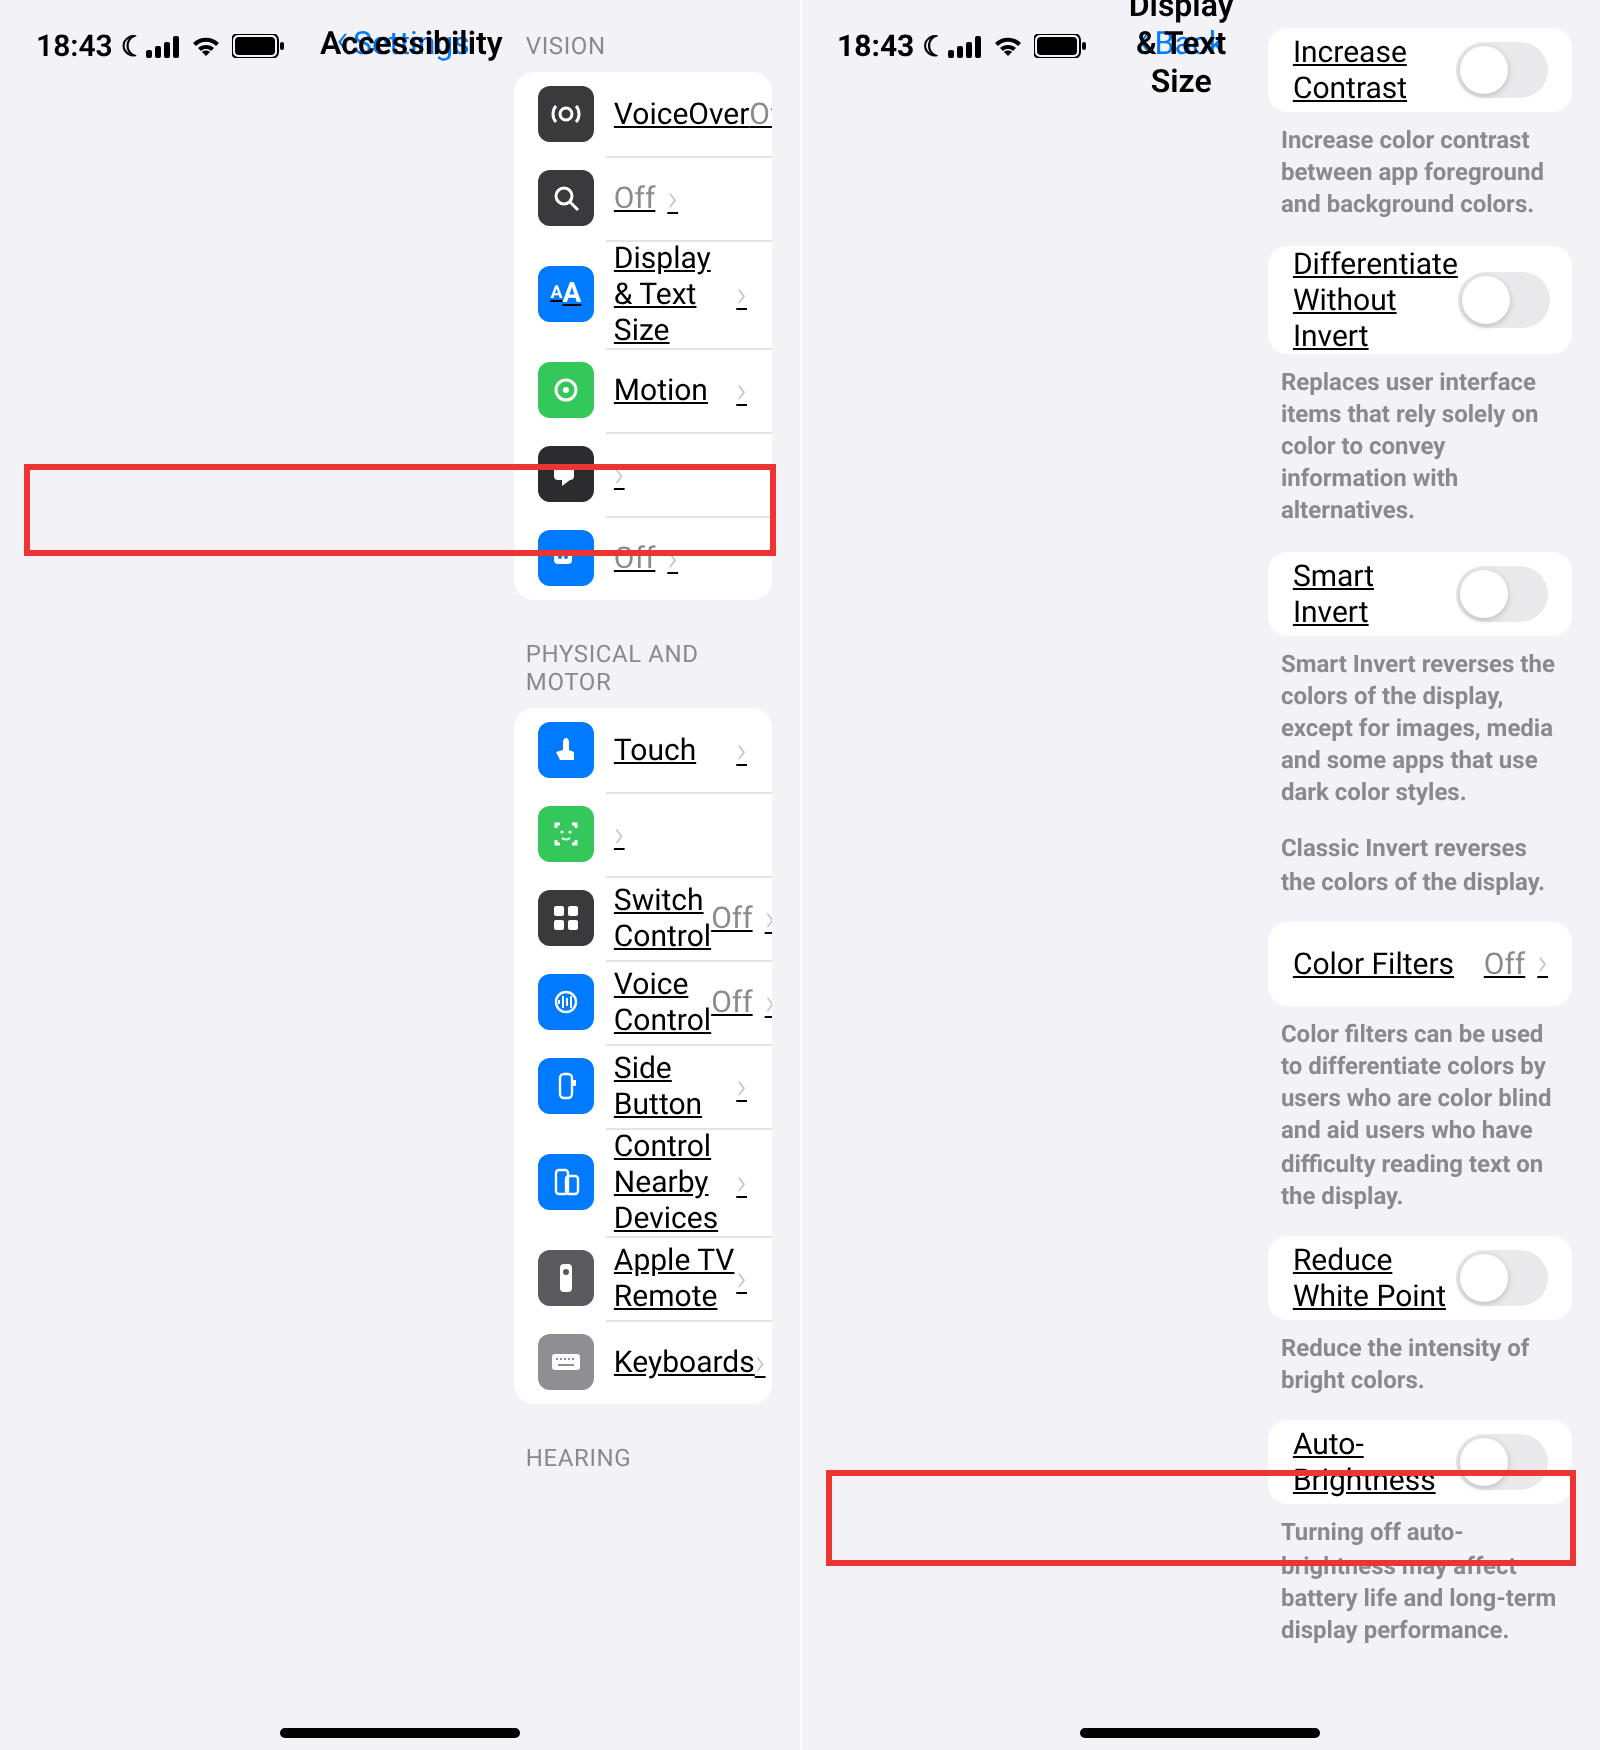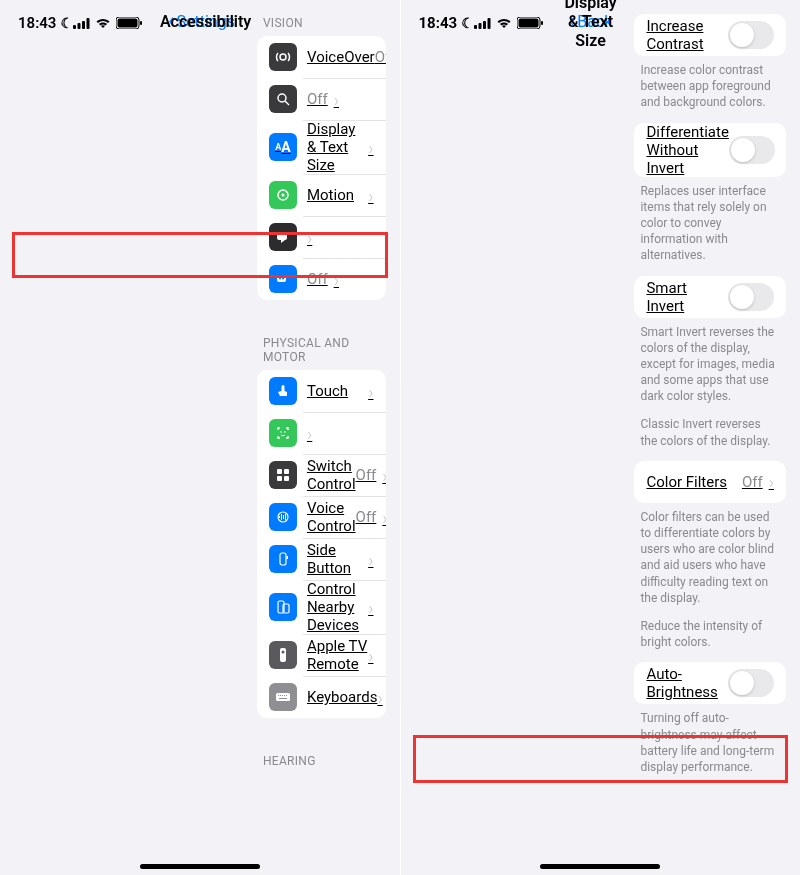--- a/index.html
+++ b/index.html
@@ -18,24 +18,24 @@
   
   .nav { display: flex; align-items: center; height: 42px; position: relative; padding: 0 8px; }
   .back { display: flex; align-items: center; color: #007aff; font-size: 16px; gap: 2px; }
   .back-chevron { font-size: 22px; font-weight: 300; line-height: 1; }
   .nav-title { position: absolute; left: 0; right: 0; text-align: center; font-size: 16px; font-weight: 600; color: #000; pointer-events: none; }
 
   
   .content { flex: 1; overflow: hidden; padding: 0 14px; }
 
   .group-header { font-size: 12px; color: #8a8a8e; text-transform: uppercase; letter-spacing: 0.3px; margin: 16px 6px 6px; }
-  .group-footer { font-size: 12px; color: #8a8a8e; margin: 6px 6px 12px; line-height: 1.35; }
+  .group-footer { font-size: 12px; color: #8a8a8e; margin: 6px 6px 12px; line-height: 1.35; font-weight: bold; }
 
   .group { background: #fff; border-radius: 10px; overflow: hidden; text-decoration: underline; }
-  .group + .group-header { margin-top: 36px; }
+  .group + .group-header { margin-top: 20px; }
 
   .row { display: flex; align-items: center; min-height: 42px; padding: 0 12px; position: relative; }
   .row + .row::before { content: ""; position: absolute; top: 0; left: 46px; right: 0; height: 1px; background: #e4e4e8; }
 
   .icon { width: 28px; height: 28px; border-radius: 6px; margin-right: 10px; display: flex; align-items: center; justify-content: center; color: #fff; font-size: 14px; flex-shrink: 0; }
   .icon svg { width: 16px; height: 16px; fill: #fff; }
 
   .row-label { flex: 1; font-size: 15px; color: #000; }
   .row-value { font-size: 15px; color: #8a8a8e; margin-right: 6px; }
   .chevron { color: #c6c6c8; font-size: 18px; font-weight: 300; }
@@ -331,20 +331,26 @@
 
     <div class="group">
         <div class="row row-noicon">
       <div class="row-label">Color Filters</div>
       <div class="row-value">Off</div>
       <div class="chevron">›</div>
     </div>
       </div>
     <div class="group-footer">Color filters can be used to differentiate colors by users who are color blind and aid users who have difficulty reading text on the display.</div>
 
+    <div class="group">
+        <div class="row row-noicon">
+      <div class="row-label">Reduce White Point</div>
+      <div class="toggle"></div>
+    </div>
+      </div>
     <div class="group-footer">Reduce the intensity of bright colors.</div>
 
     <div class="group">
         <div class="row row-noicon">
       <div class="row-label">Auto-Brightness</div>
       <div class="toggle"></div>
     </div>
       </div>
     <div class="group-footer">Turning off auto-brightness may affect battery life and long-term display performance.</div>
 

